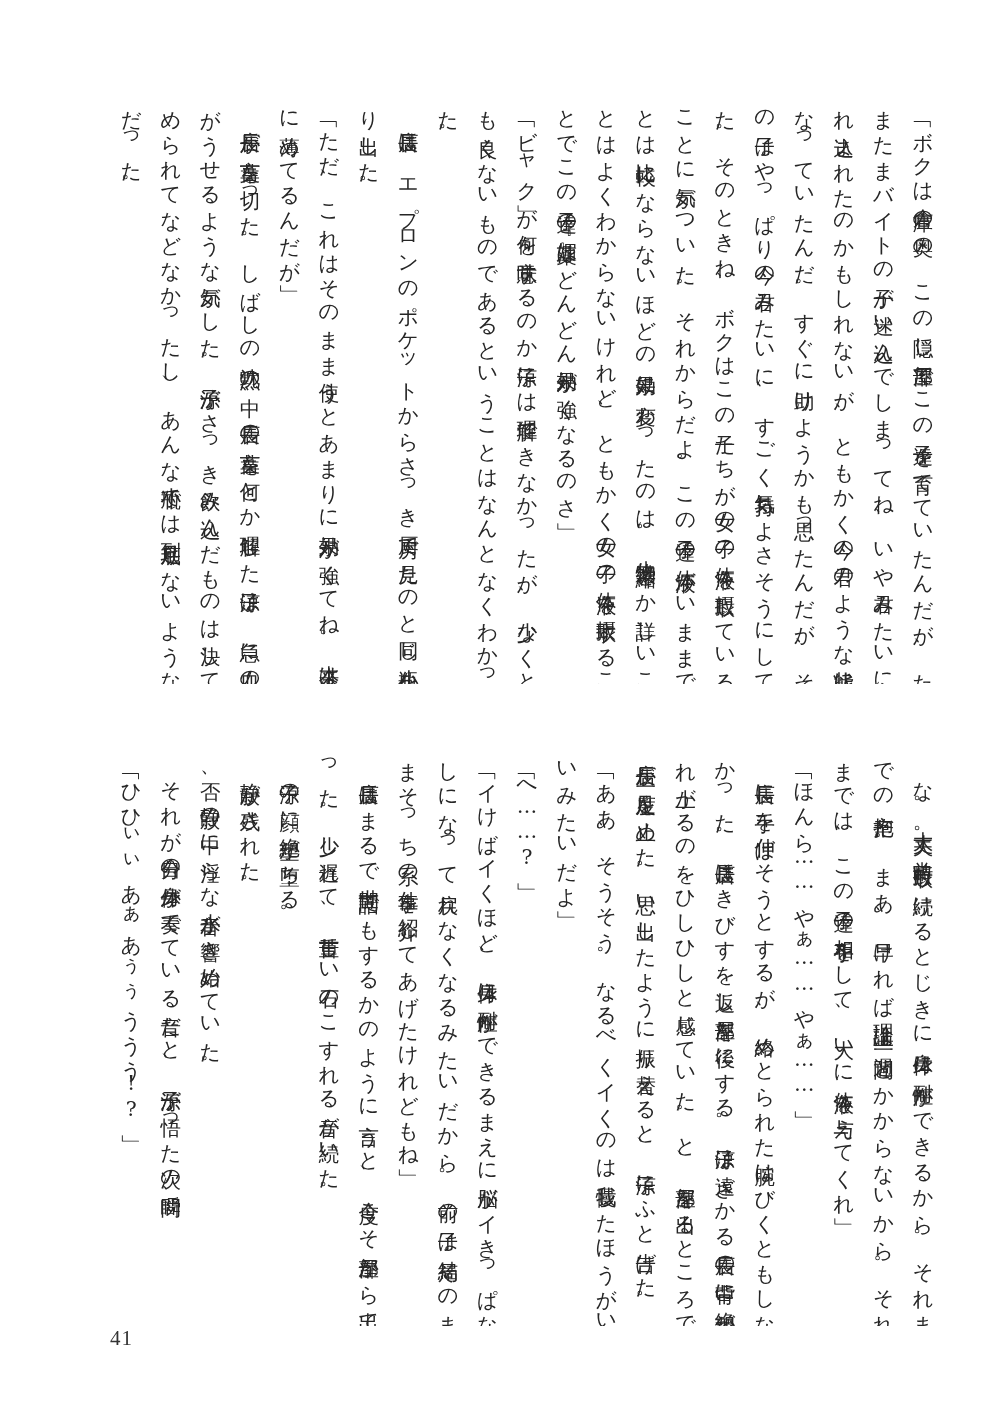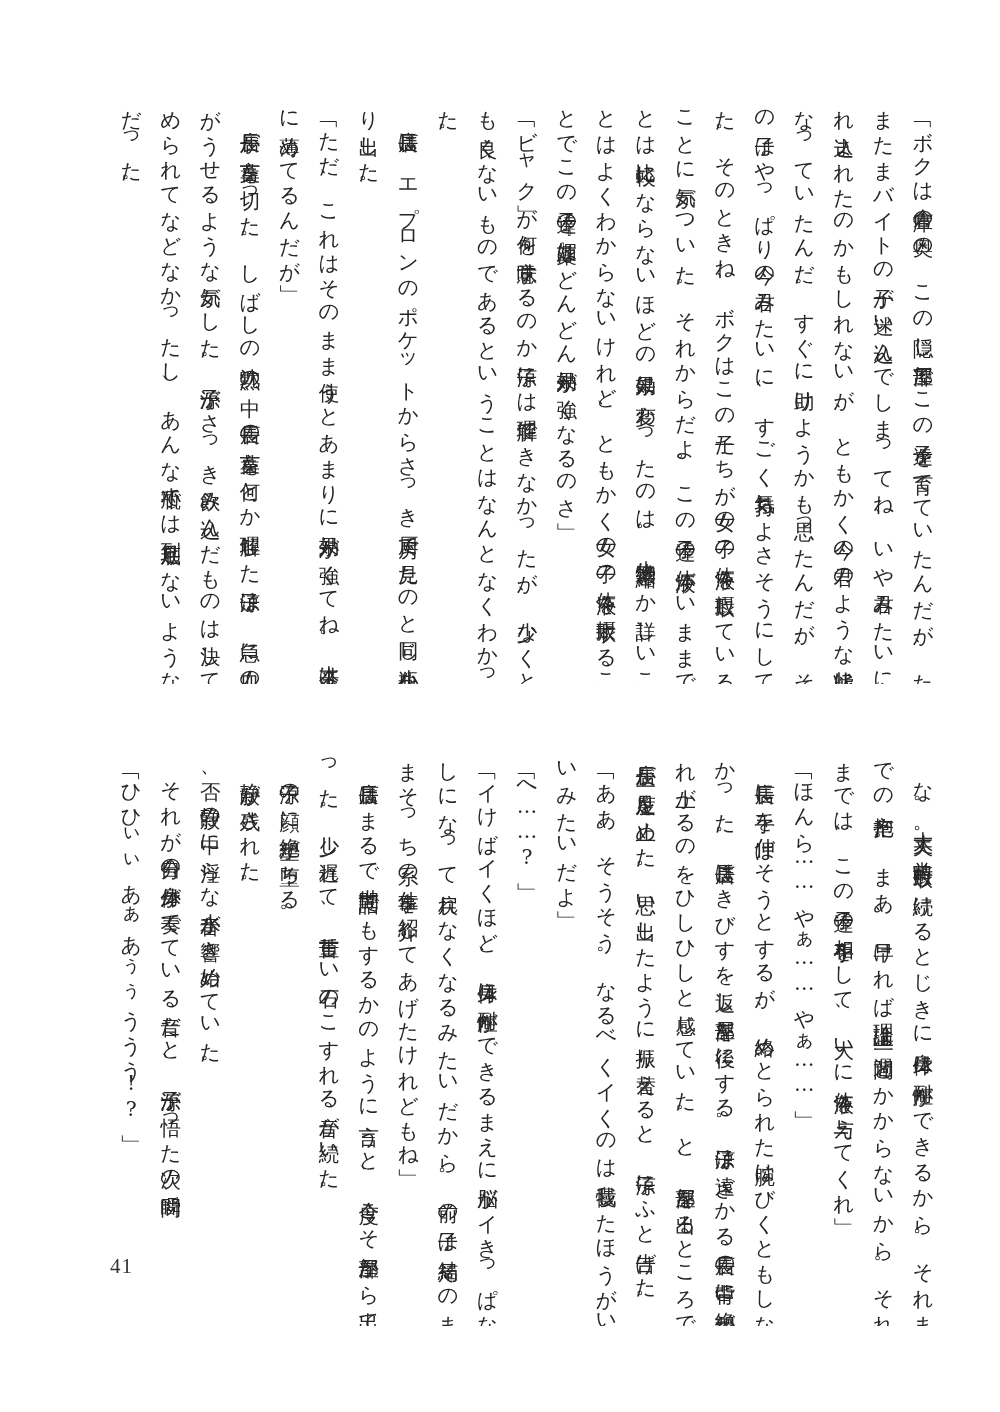--- a/index.html
+++ b/index.html
@@ -54,21 +54,21 @@
   }
 
   .vblock p {
     margin: 0;
     text-indent: 0.95em;
   }
 
   .page-number {
     position: absolute;
     left: 110px;
-    top: 1254px;
+    top: 1326px;
     font-family: "Liberation Serif", "DejaVu Serif", serif;
     font-size: 21px;
     color: #333333;
     letter-spacing: 1px;
   }
 </style>
 </head>
 <body>
 
 <div class="page">

